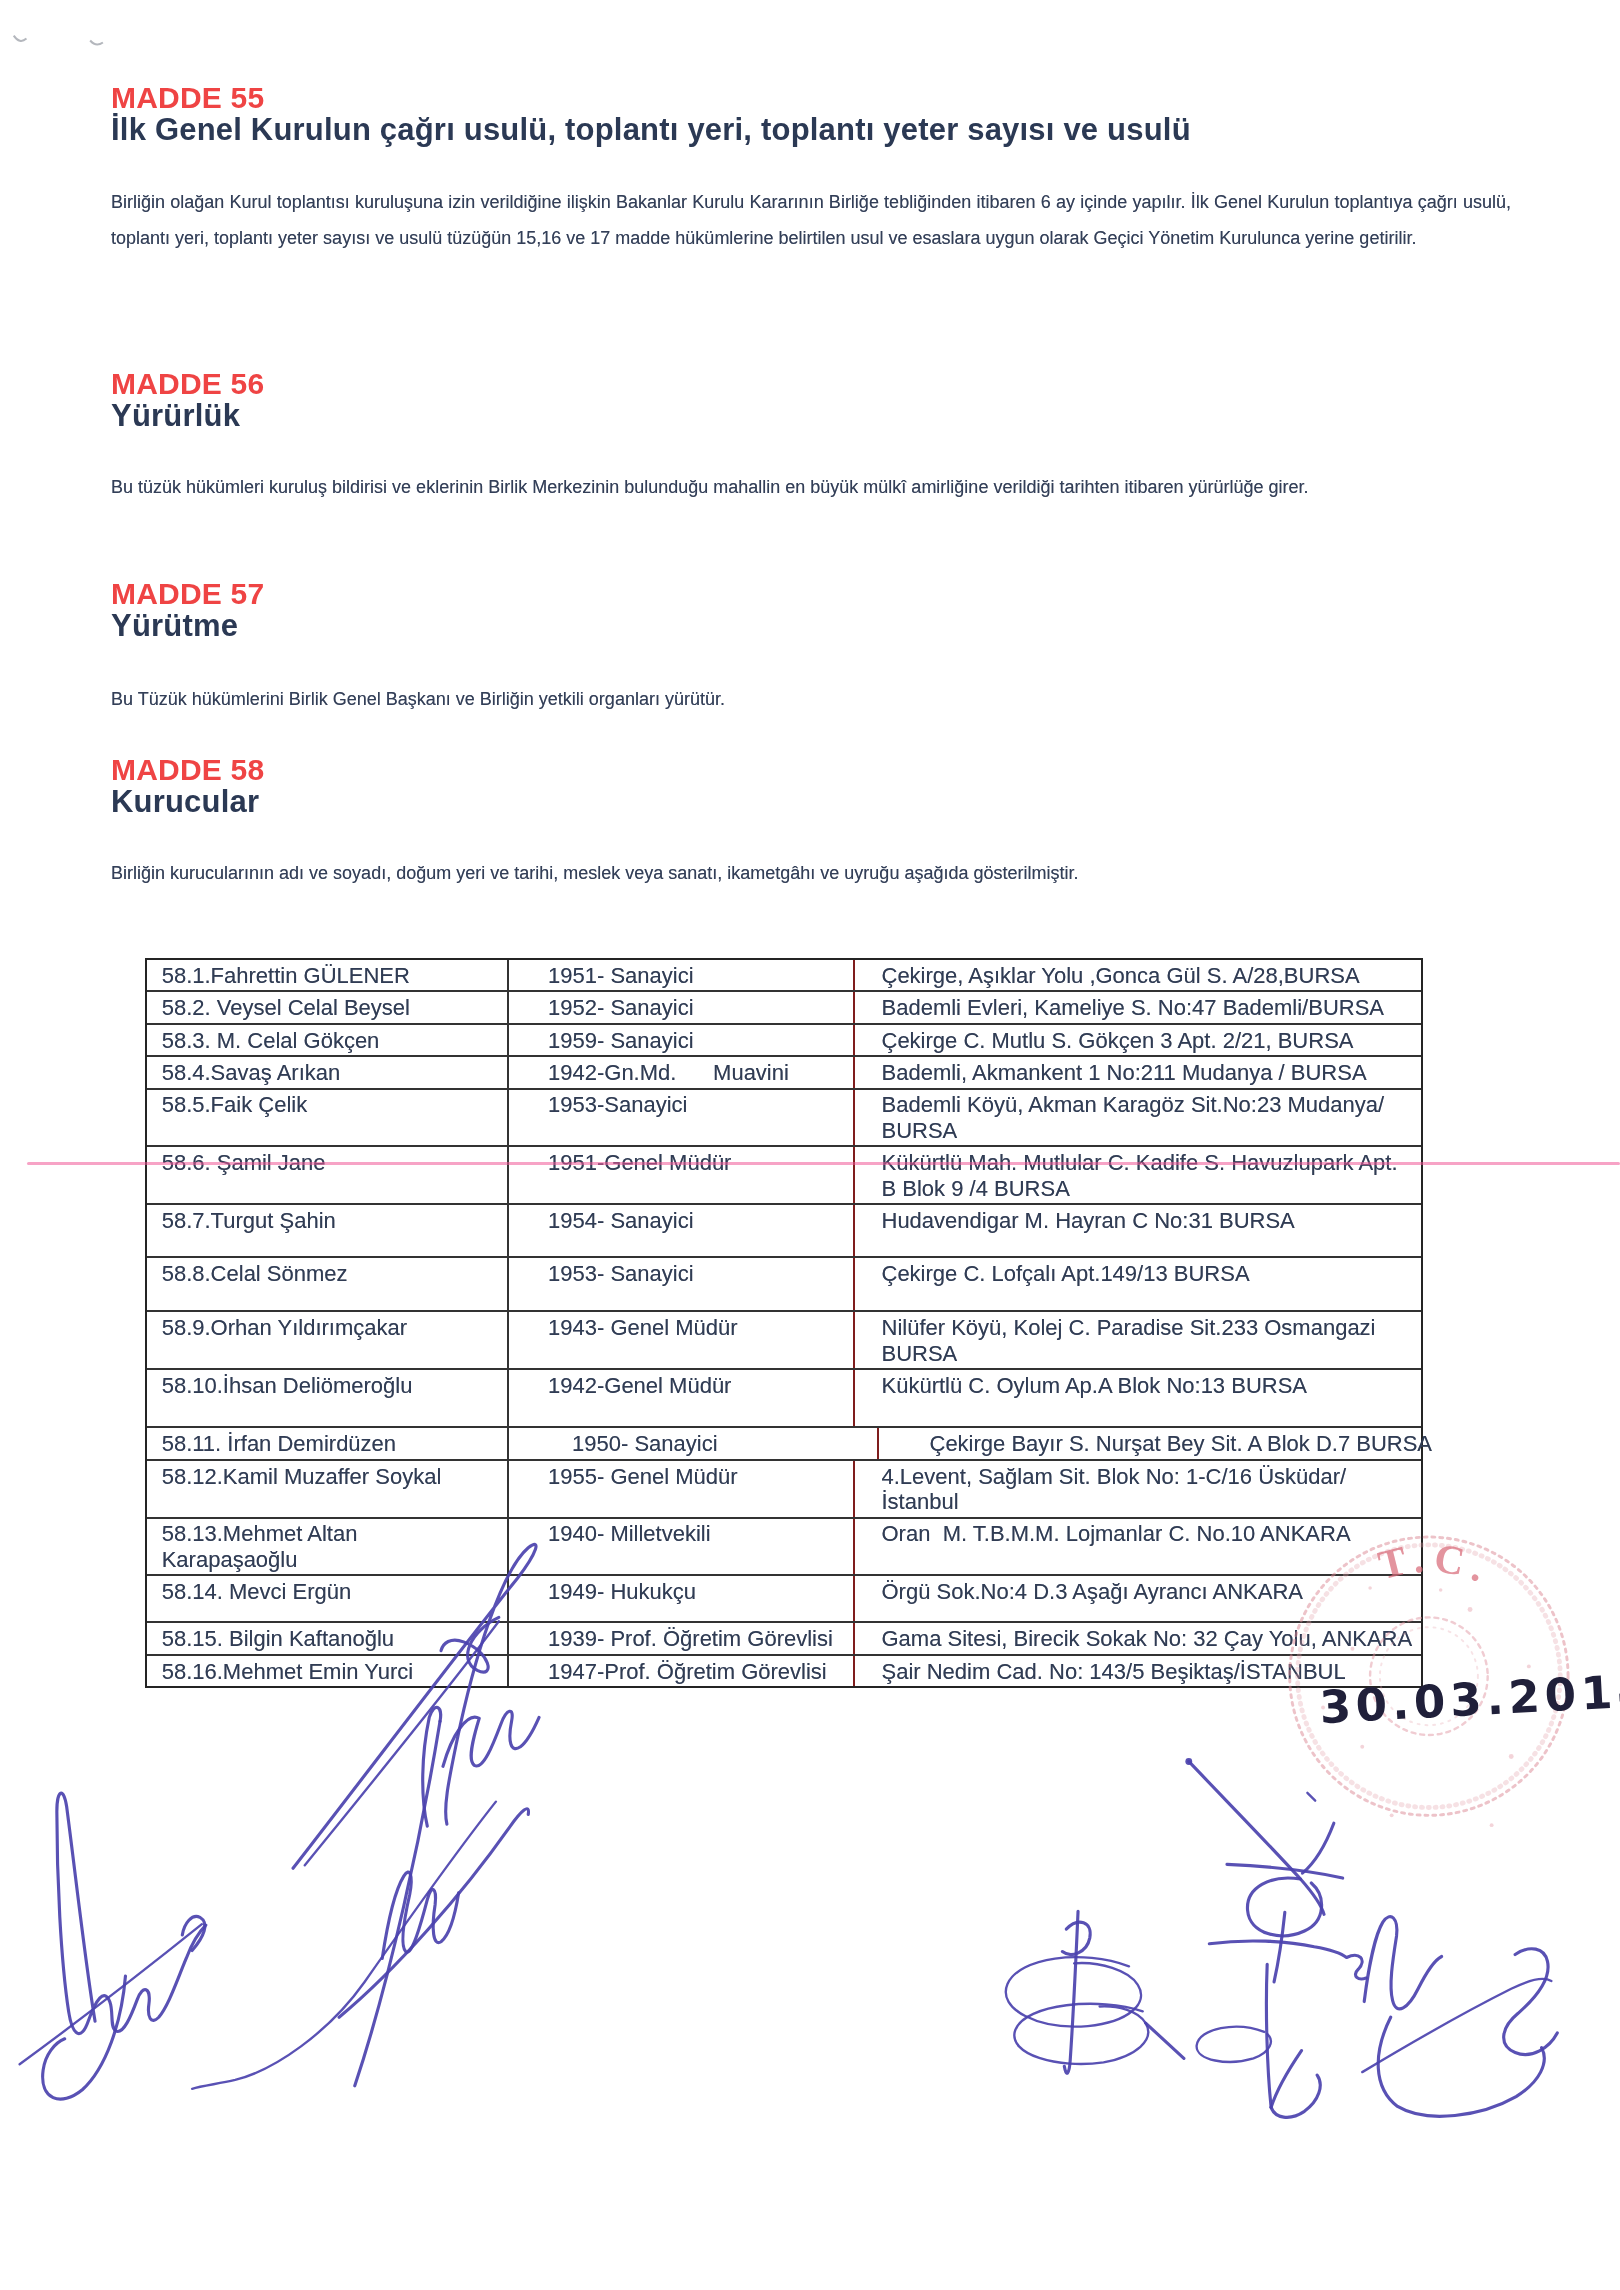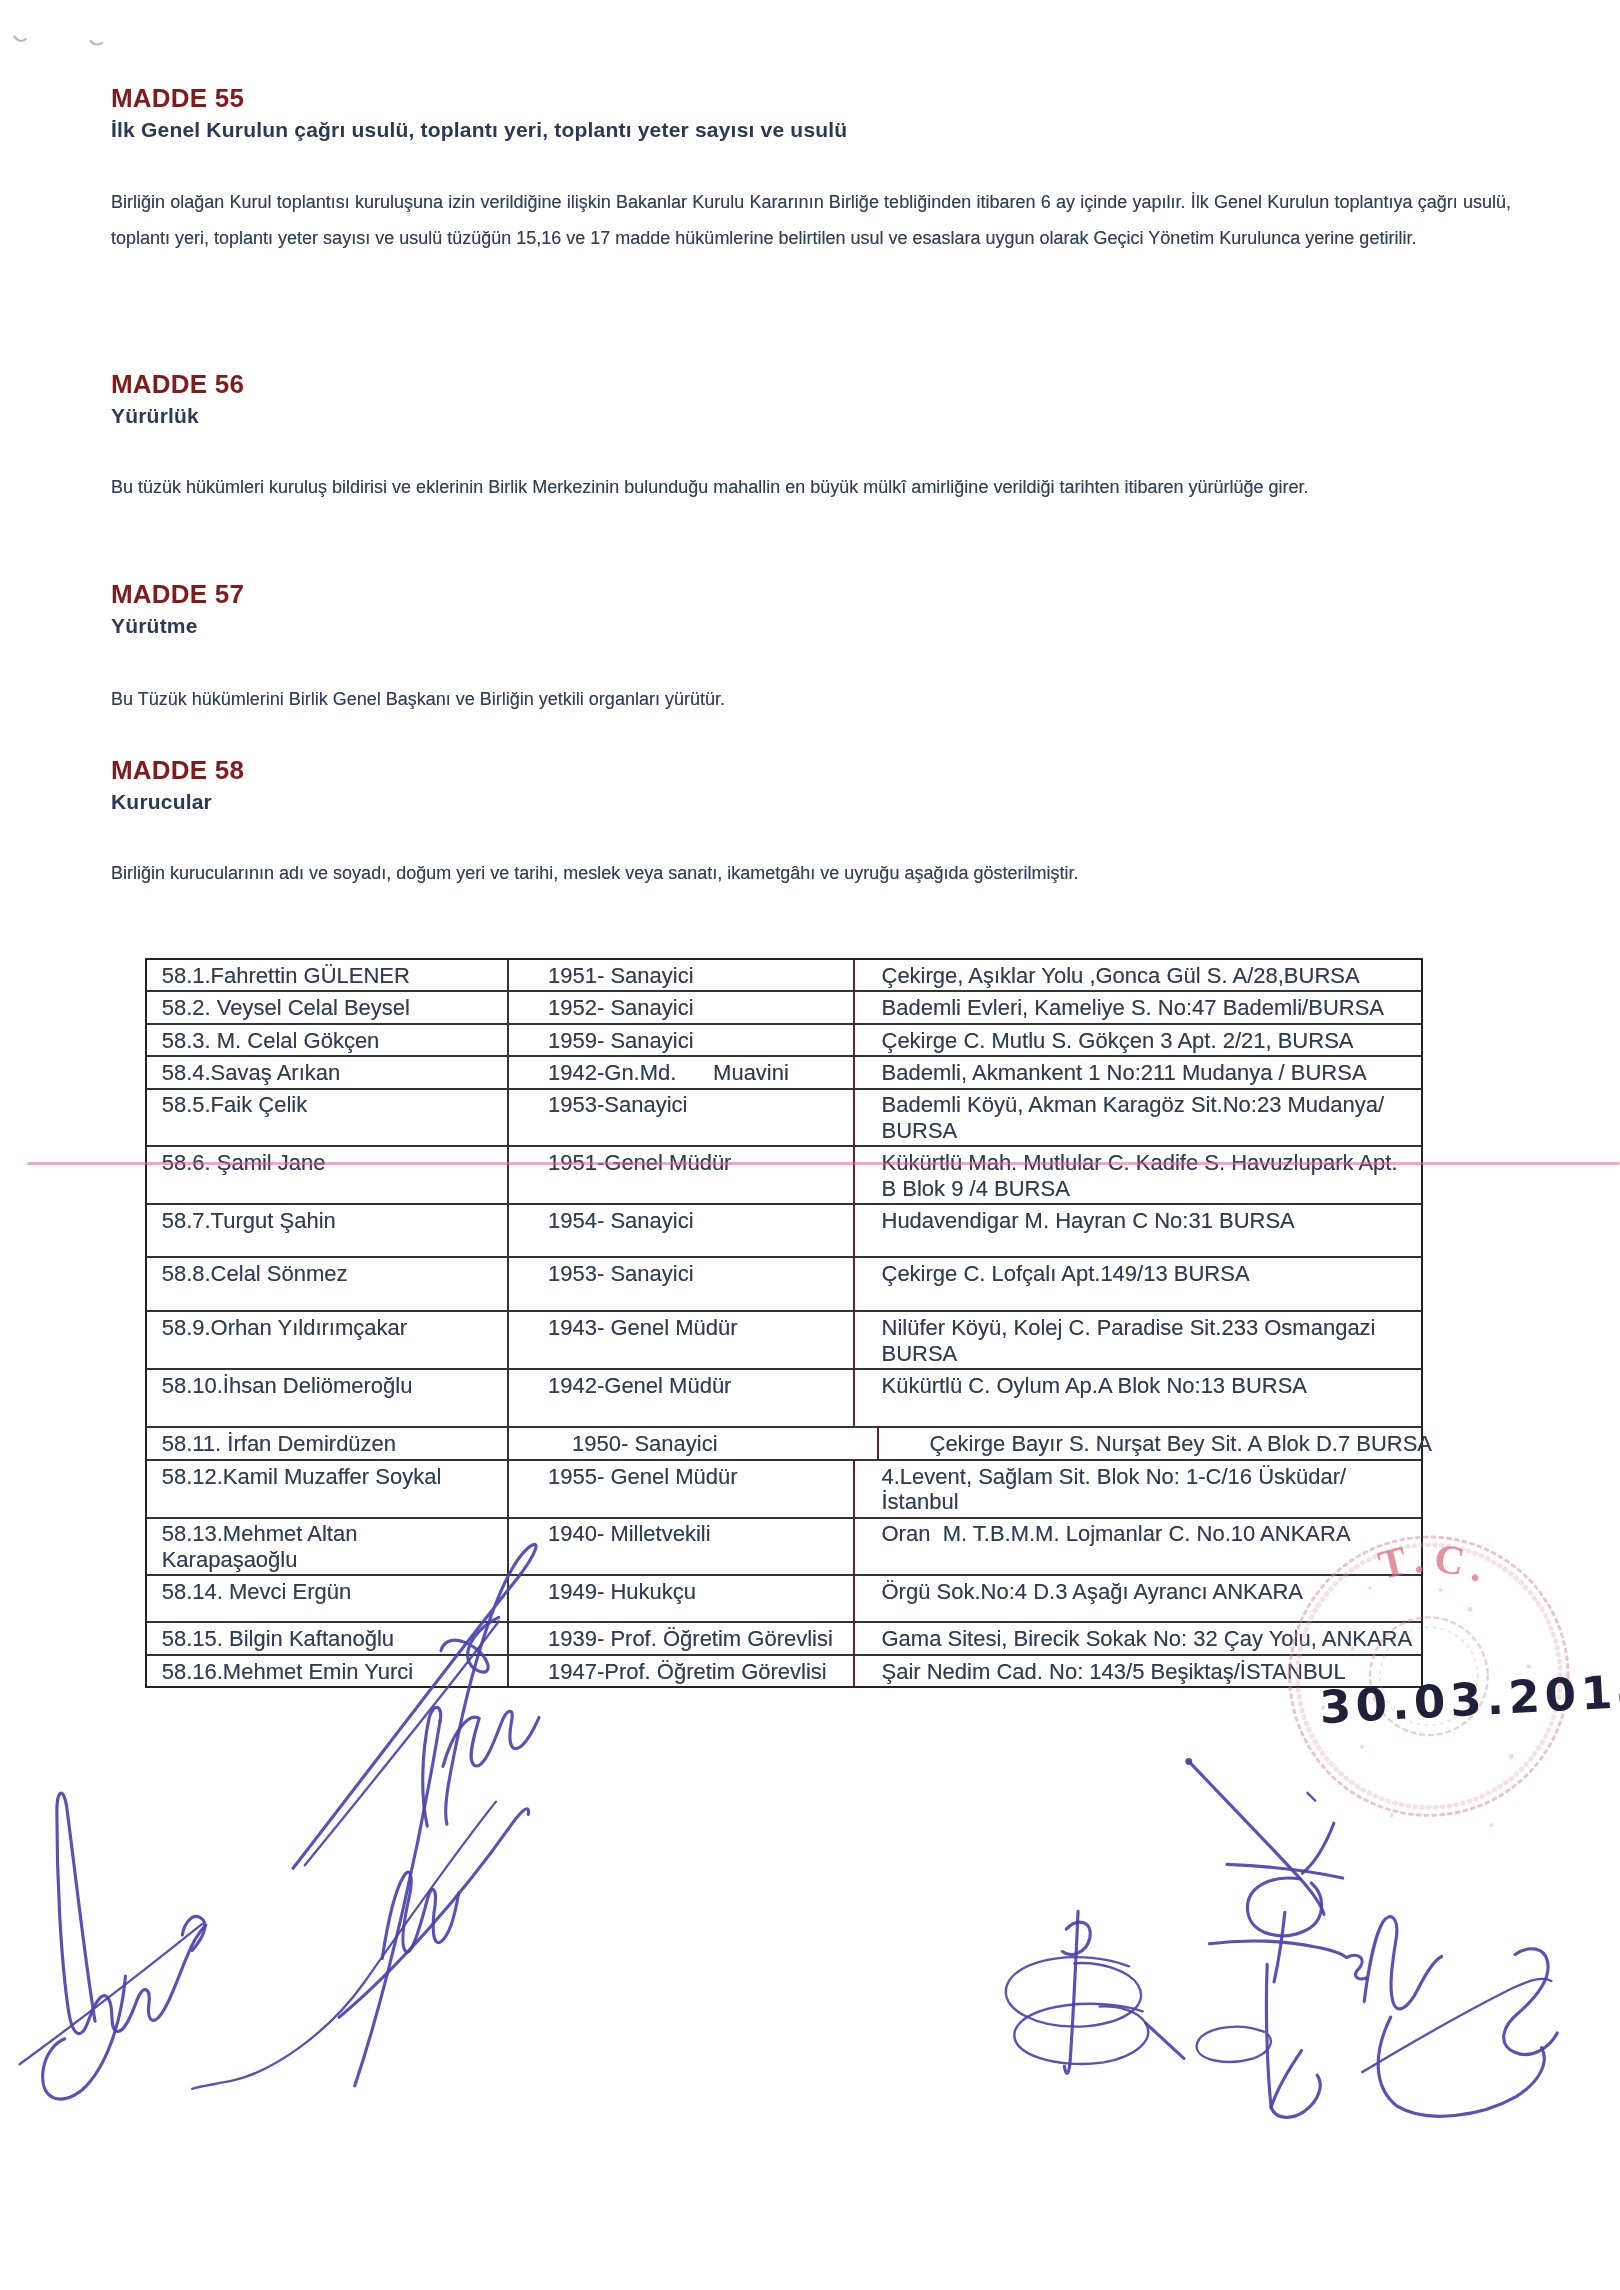--- a/index.html
+++ b/index.html
@@ -1,22 +1,22 @@
 <!DOCTYPE html>
 <html><head>
 <meta charset="utf-8">
 <style>
   html,body{margin:0;padding:0;background:#e8e8e8;}
   #page{
     position:relative;width:1620px;height:2291px;background:#ffffff;
     font-family:"Liberation Sans", sans-serif;color:#323e55;overflow:hidden;
   }
   .textblock{position:absolute;left:111px;width:1400px;}
-  .heading{font-size:26px;font-weight:700;line-height:32px;color:#7f1d1d;letter-spacing:0.2px;}
-  .subheading{font-size:21px;font-weight:700;line-height:32px;color:#2b3954;letter-spacing:0.2px;}
+  .heading{font-size:30px;font-weight:700;line-height:32px;color:#ef4444;letter-spacing:0.2px;}
+  .subheading{font-size:31px;font-weight:700;line-height:32px;color:#2b3954;letter-spacing:0.2px;}
   .body-par{font-size:18px;line-height:36px;color:#333f58;text-shadow:0 0 0.6px rgba(51,63,88,.55);}
   .just{text-align:justify;}
   
   #founders-table{
     position:absolute;left:145px;top:958px;width:1278px;
     border:2px solid #242424;box-sizing:border-box;
   }
   .trow{display:grid;grid-template-columns:362px 346px 568px;border-bottom:2px solid #333;}
   .trow:last-child{border-bottom:none;}
   .tcell{

